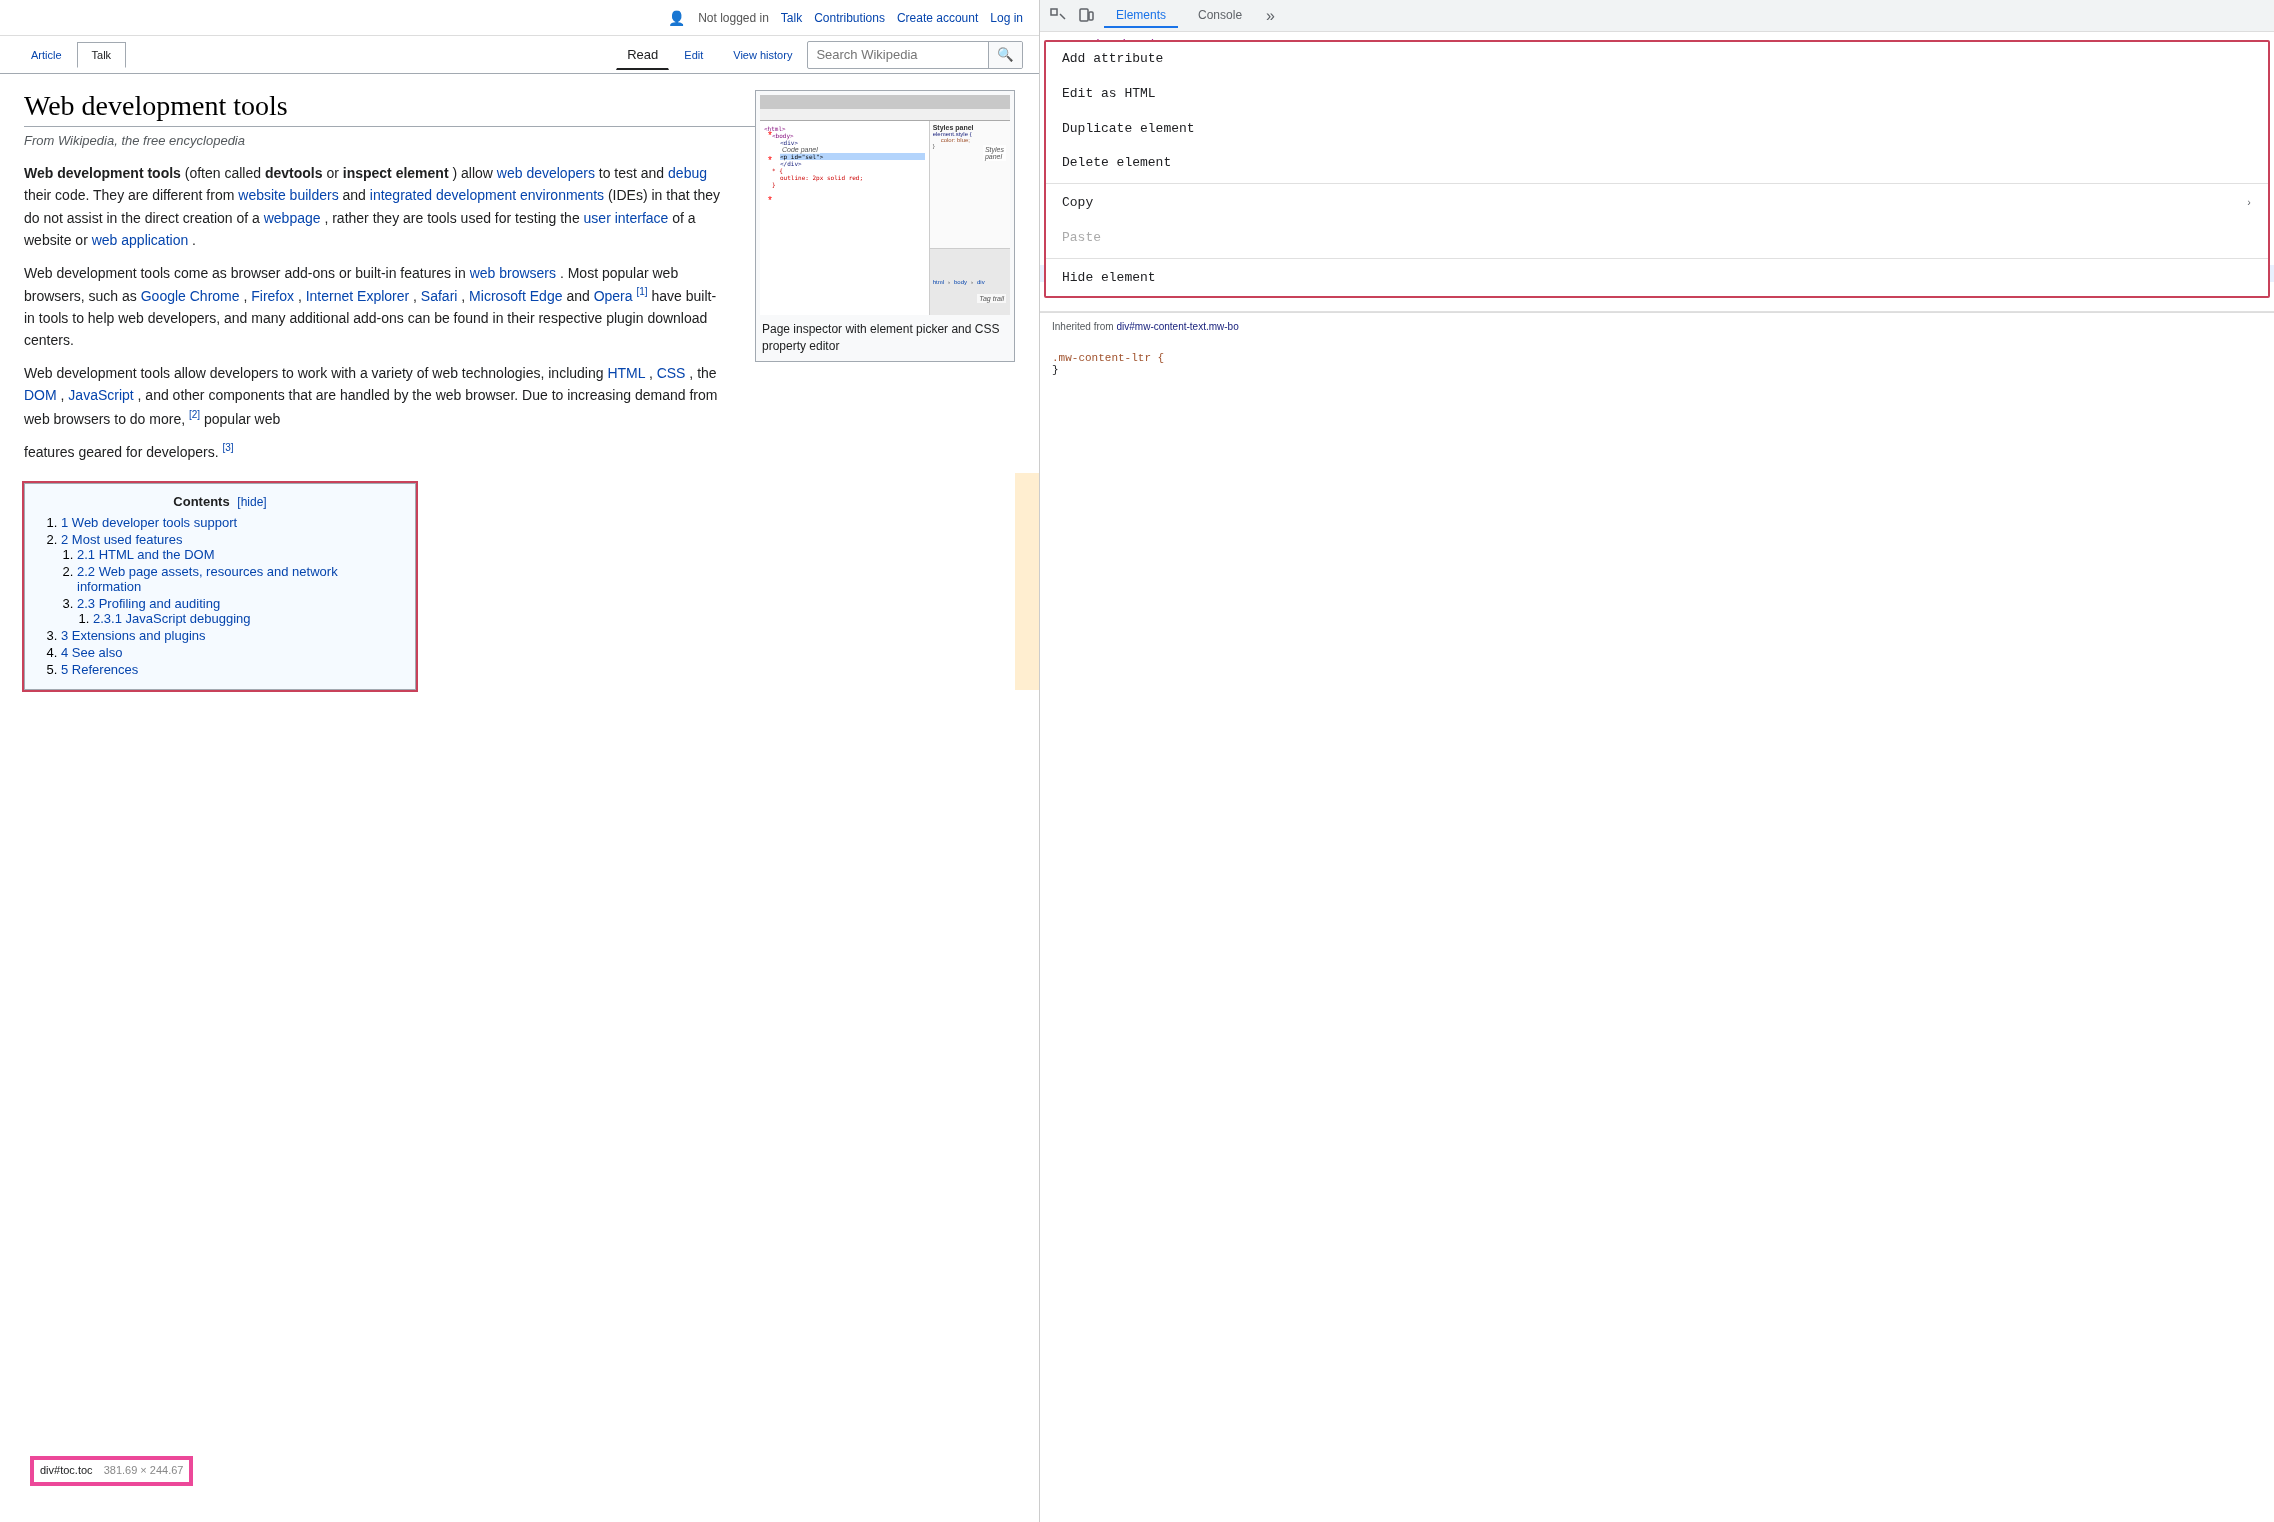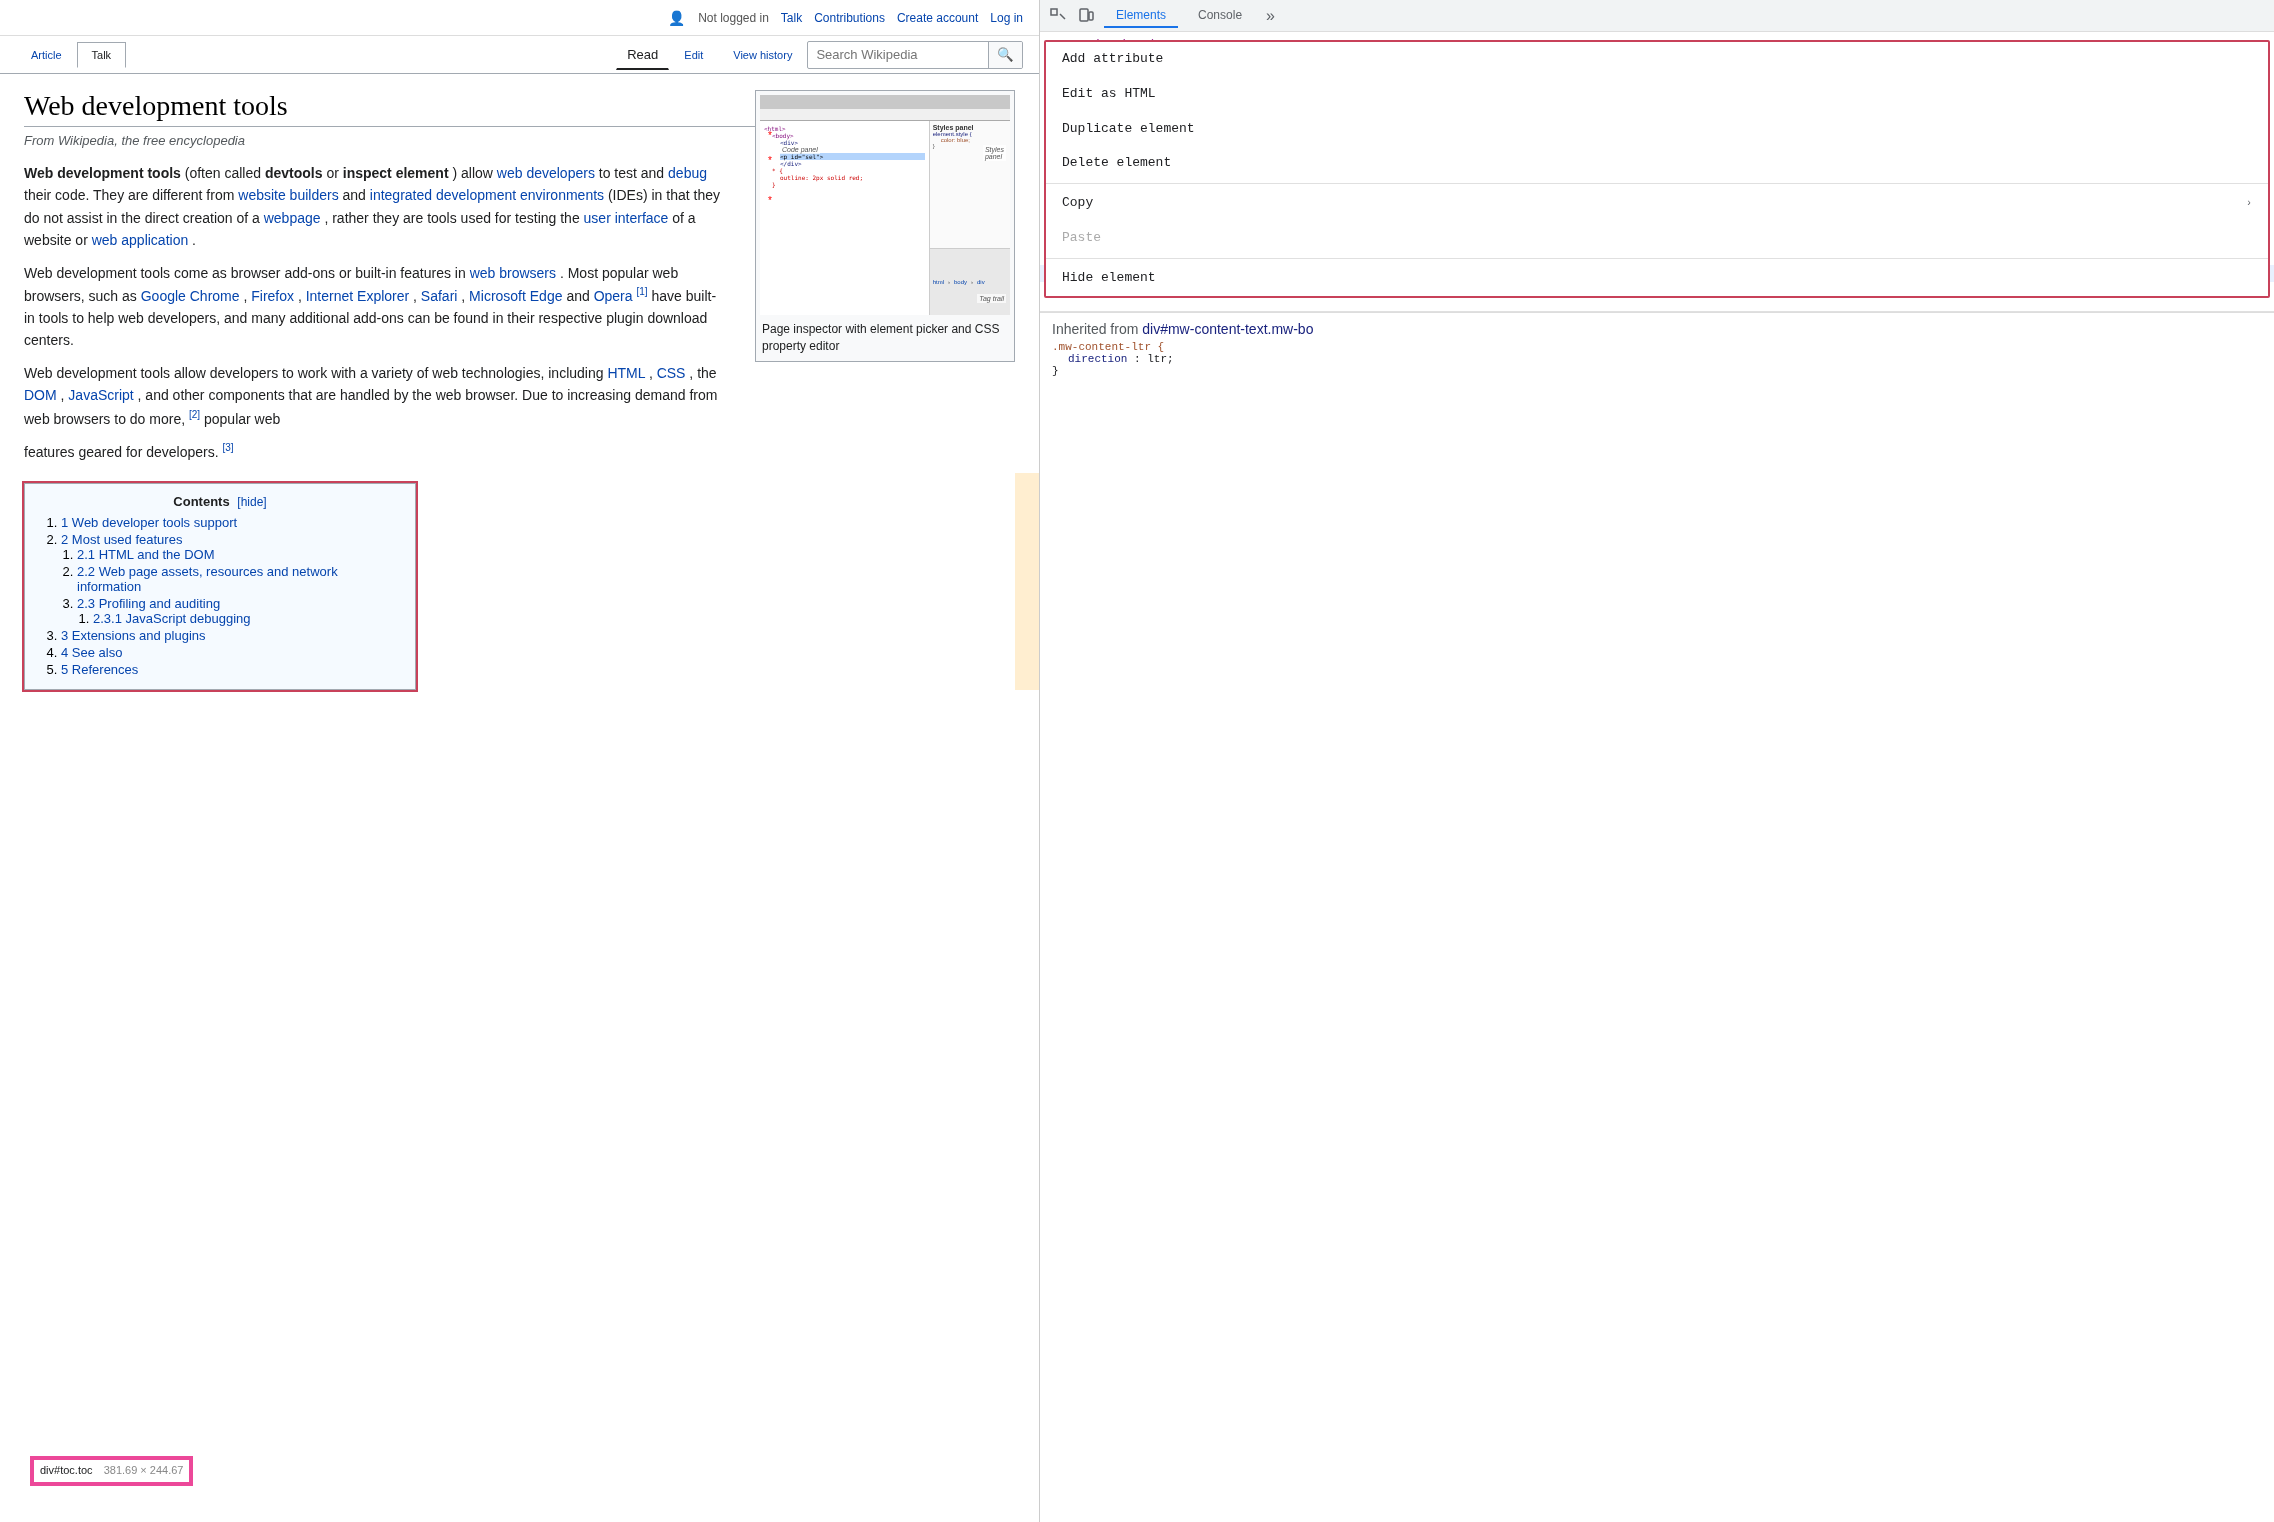--- a/index.html
+++ b/index.html
@@ -300,23 +300,23 @@
       padding: 8px 12px;
       font-family: 'Courier New', Courier, monospace;
       font-size: 11px;
       color: #202124;
       background: #fff;
       flex-shrink: 0;
       border-top: 1px solid #ddd;
     }
     .dt-bottom-title {
       color: #54595d;
-      font-size: 14px;
+      font-size: 10px;
       font-family: -apple-system, sans-serif;
-      margin-bottom: 4px;
+      margin-bottom: 20px;
     }
     .dt-rule { color: #a0522d; }
     .dt-prop { margin-left: 16px; }
     .dt-prop-name { color: #1a237e; }
     .dt-prop-val { color: #202124; }
 
     
     .toc-red-outline {
       outline: 2px solid #c8415a;
     }
@@ -643,21 +643,16 @@
       </div>
     </div>
   </div>
 
   <div id="dt-bottom">
     <div class="dt-bottom-title">
       <span>Inherited from</span>
       <span style="color:#1a237e;"> div#mw-content-text.mw-bo</span>
     </div>
     <div class="dt-rule">.mw-content-ltr {</div>
-    <div class="dt-prop">
-      <span class="dt-prop-name">direction</span>
-      <span>: </span>
-      <span class="dt-prop-val">ltr;</span>
-    </div>
     <div>}</div>
   </div>
 
 </div>
 
 </body></html>

